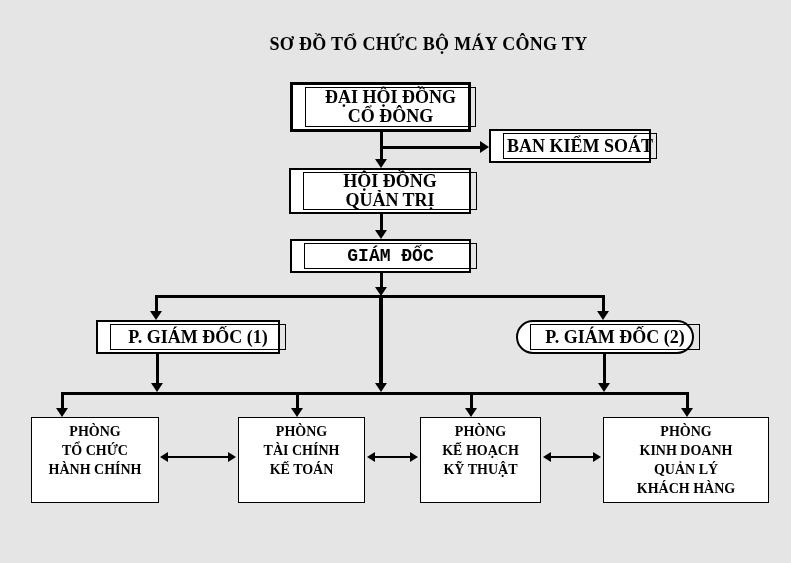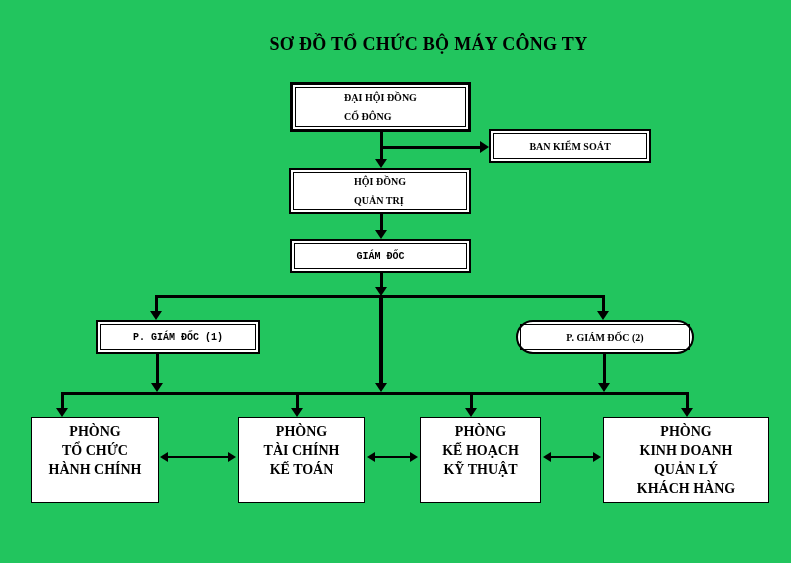--- a/index.html
+++ b/index.html
@@ -1,20 +1,20 @@
 <!DOCTYPE html>
 <html><head>
 <meta charset="utf-8">
 <style>
   html, body { margin: 0; padding: 0; background: #ffffff; }
   #canvas {
     position: relative;
     width: 791px;
     height: 563px;
-    background: #22c55e;
+    background: #e5e5e5;
     font-family: "Liberation Serif", "DejaVu Serif", serif;
     color: #000000;
     overflow: hidden;
   }
   .title {
     position: absolute;
     left: 0; top: 34px;
     width: 791px;
     padding-left: 66px;
     box-sizing: border-box;
@@ -33,25 +33,26 @@
     padding: 2px;
   }
   .dbox.thick { border-width: 3px; }
   .dbox .inner {
     box-sizing: border-box;
     border: 1px solid #000;
     width: 100%; height: 100%;
     display: flex;
     align-items: center;
     justify-content: center;
-    text-align: left;
+    text-align: center;
     font-weight: bold;
-    font-size: 10px;
+    font-size: 18px;
     line-height: 19px;
     white-space: pre-line;
+    margin-left: 10px;
   }
   
   .sbox {
     position: absolute;
     box-sizing: border-box;
     border: 1px solid #000;
     background: #fff;
     text-align: center;
     font-weight: bold;
     font-size: 14px;
@@ -84,21 +85,21 @@
 
   <div class="dbox" style="left:289px;top:168px;width:182px;height:46px;">
     <div class="inner">HỘI ĐỒNG
 QUẢN TRỊ</div>
   </div>
 
   <div class="dbox" style="left:290px;top:239px;width:181px;height:34px;font-family:Liberation Mono, monospace;">
     <div class="inner">GIÁM ĐỐC</div>
   </div>
 
-  <div class="dbox" style="left:96px;top:320px;width:164px;height:34px;font-family:Liberation Mono, monospace;">
+  <div class="dbox" style="left:96px;top:320px;width:184px;height:34px;">
     <div class="inner">P. GIÁM ĐỐC (1)</div>
   </div>
 
   <div class="dbox" style="left:516px;top:320px;width:178px;height:34px;border-radius:17px;">
     <div class="inner">P. GIÁM ĐỐC (2)</div>
   </div>
 
   <div class="sbox" style="left:31px;top:417px;width:128px;height:86px;">PHÒNG
 TỔ CHỨC
 HÀNH CHÍNH</div>

